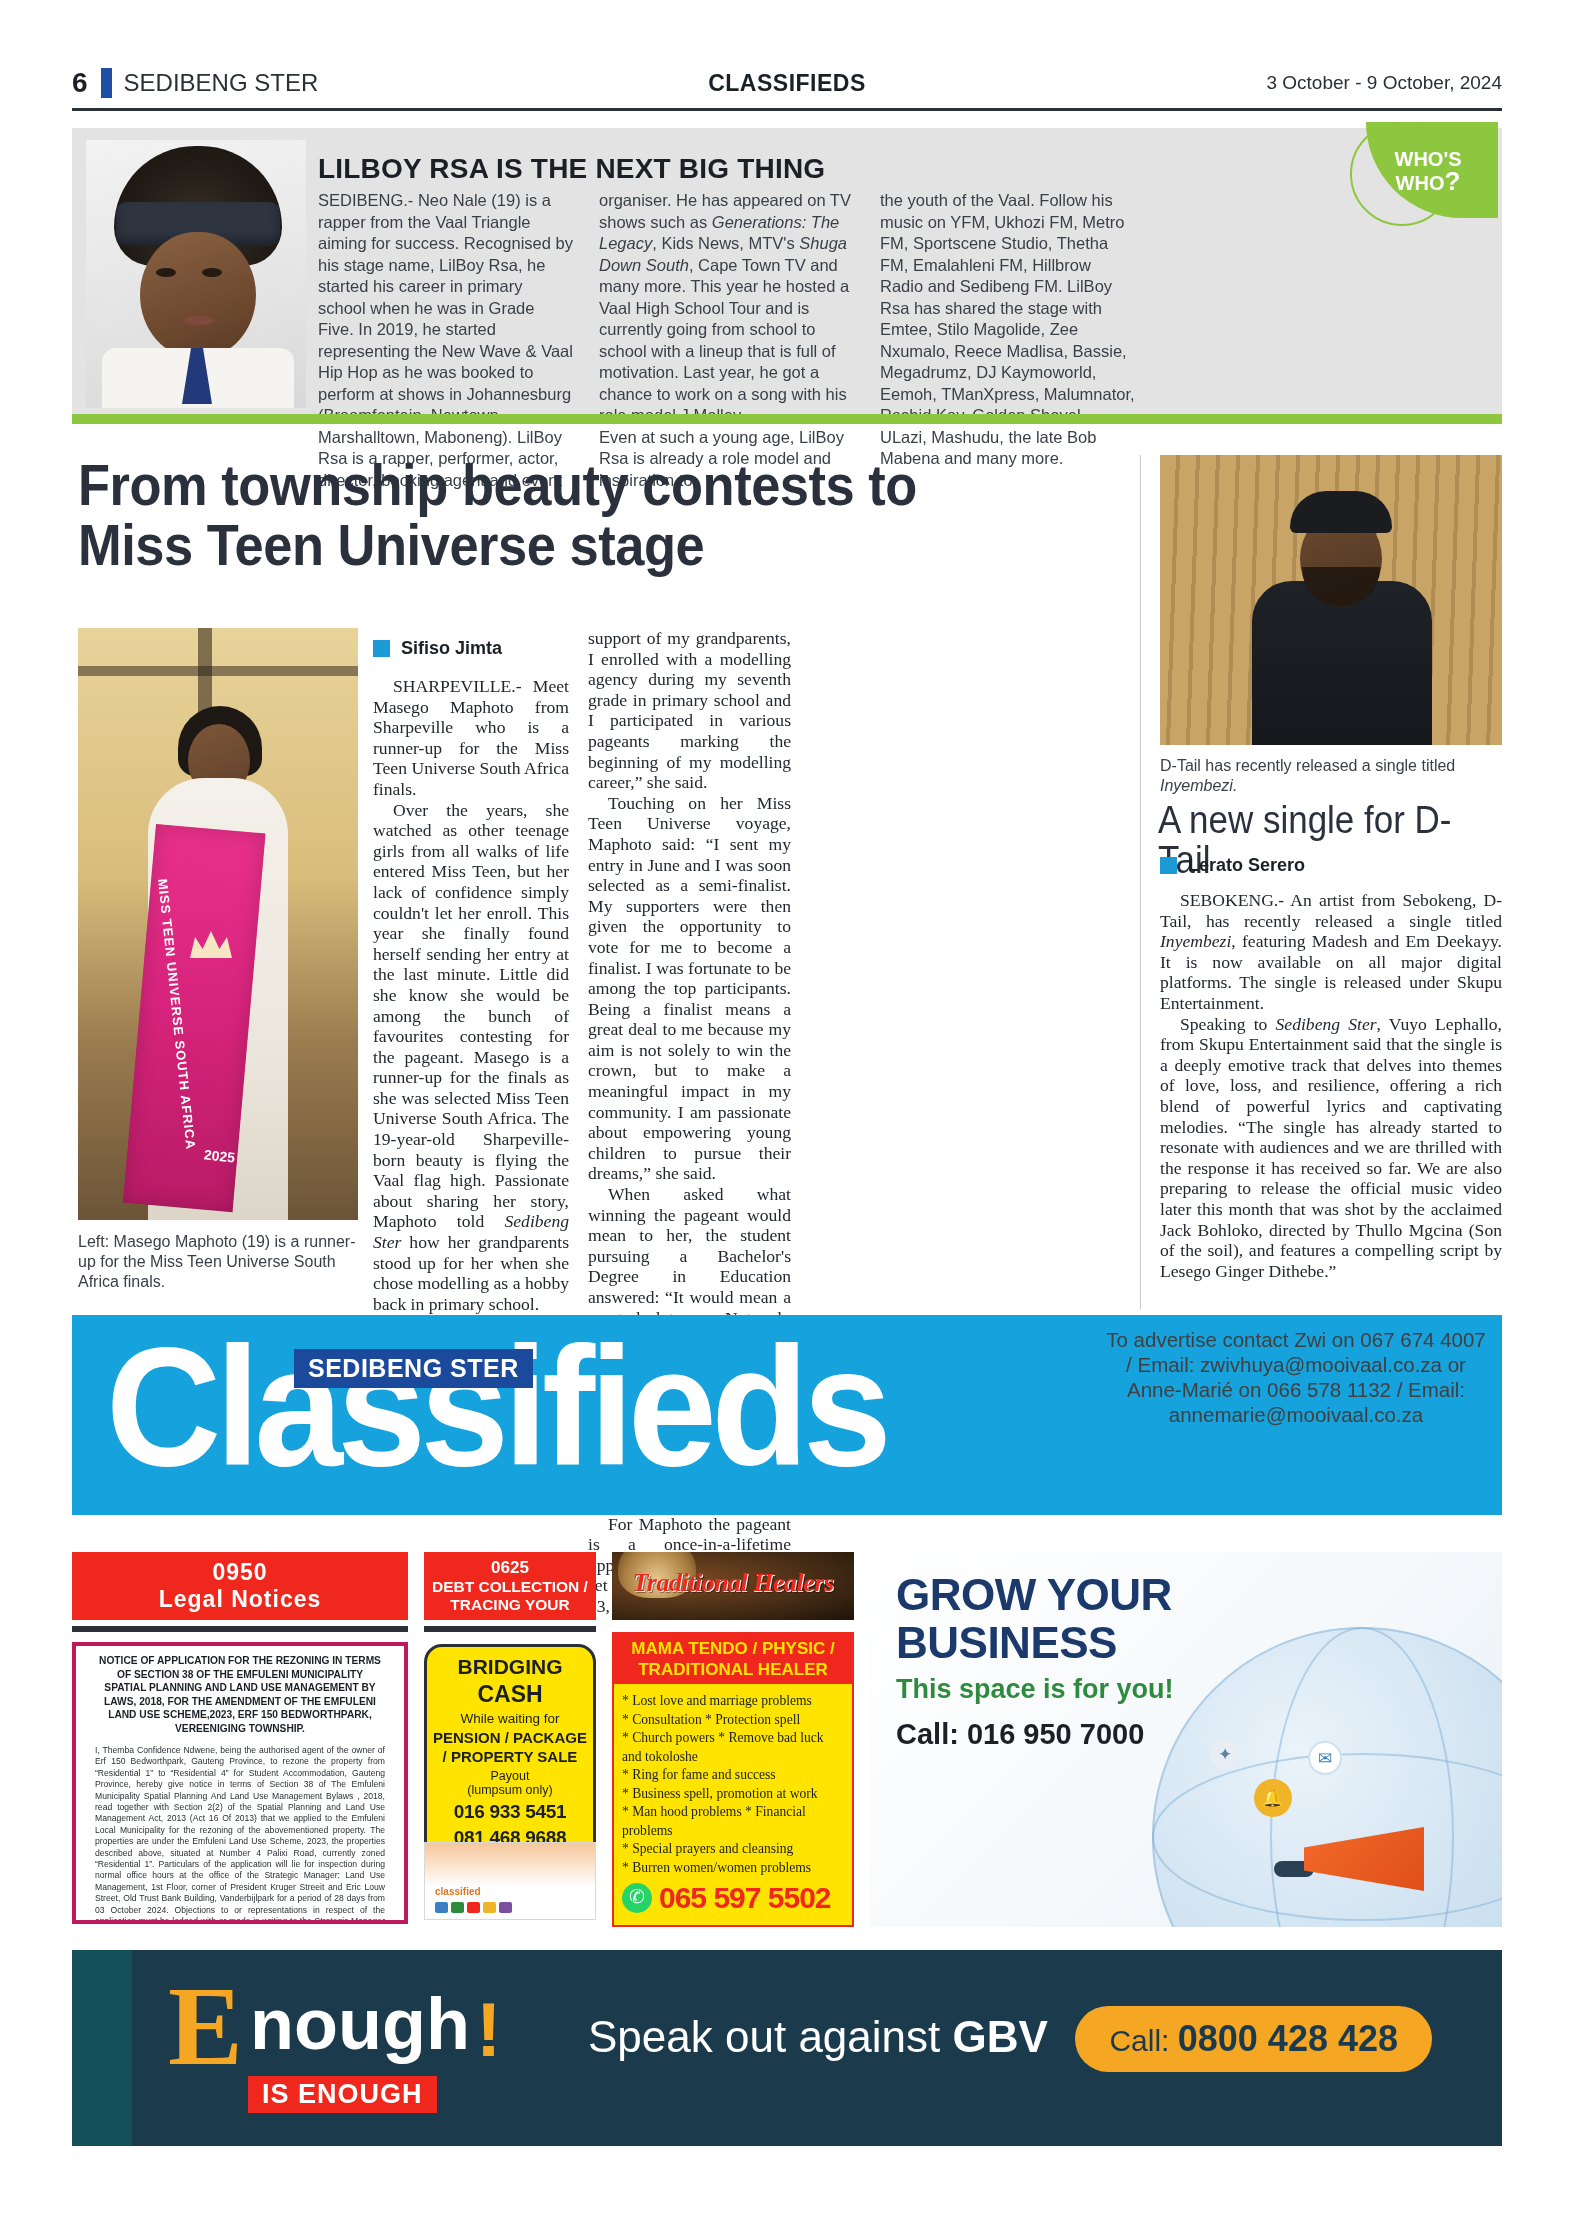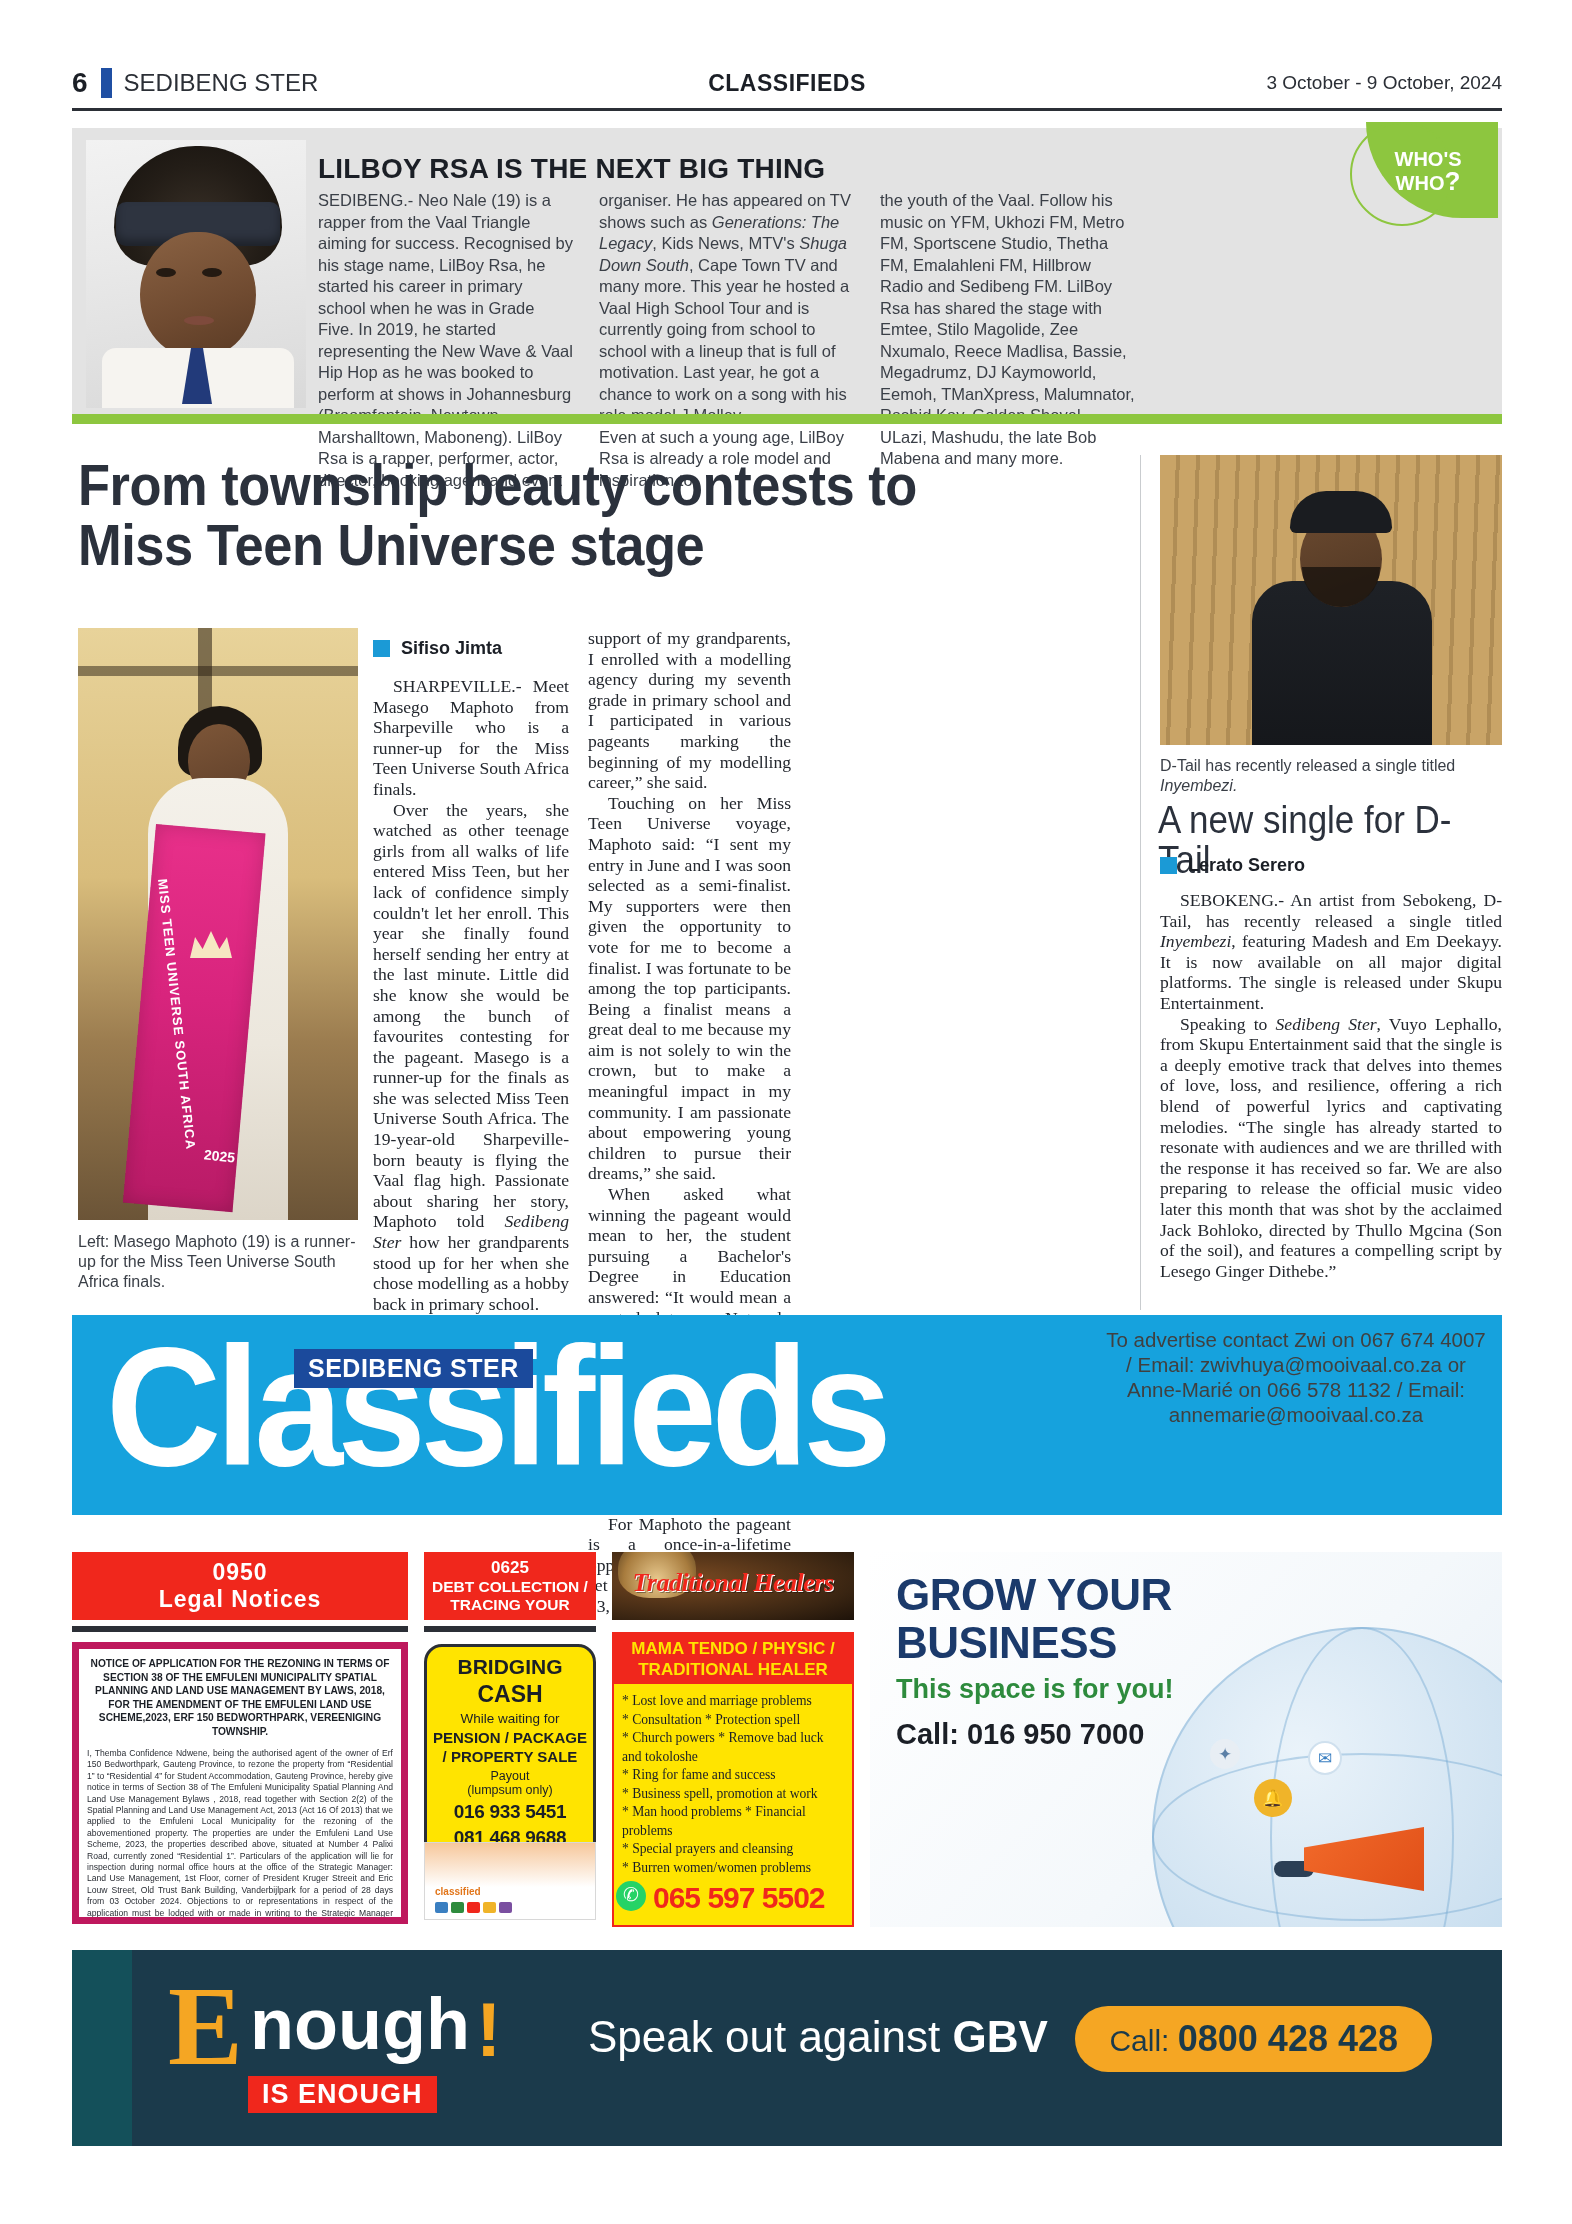--- a/index.html
+++ b/index.html
@@ -226,21 +226,21 @@
 
   .ad-legal { position: absolute; left: 0; top: 0; width: 336px; height: 375px; }
   .legal-hdr {
     width: 336px; height: 68px; background: #f0271c; color: #ffffff;
     display: flex; flex-direction: column; align-items: center; justify-content: center;
     font-weight: 700;
   }
   .legal-hdr .n { font-size: 23px; letter-spacing: 1px; }
   .legal-hdr .t { font-size: 23px; letter-spacing: 1px; }
   .legal-rule { width: 336px; height: 6px; background: #2b2f36; margin-top: 6px; }
-  .legal-box { width: 336px; margin-top: 10px; border: 7px solid #be185d; padding: 8px 8px; height: 282px; overflow: hidden; }
+  .legal-box { width: 336px; margin-top: 10px; border: 4px solid #be185d; padding: 8px 19px; height: 282px; overflow: hidden; }
   .legal-title { font-size: 10.2px; line-height: 13.5px; font-weight: 700; text-align: center; color: #1b1f26; }
   .legal-body { font-size: 8.6px; line-height: 11.4px; text-align: justify; margin-top: 10px; color: #2b2f36; }
 
   .ad-debt { position: absolute; left: 352px; top: 0; width: 172px; }
   .debt-hdr {
     width: 172px; height: 68px; background: #f0271c; color: #ffffff;
     display: flex; flex-direction: column; align-items: center; justify-content: center;
     font-weight: 700; text-align: center;
   }
   .debt-hdr .n { font-size: 17px; }
@@ -281,21 +281,21 @@
     font-family: "Liberation Serif", serif; font-style: italic; font-weight: 700;
     font-size: 26px; color: #f0271c; text-shadow: 1px 1px 0 #ffffff, 2px 2px 0 rgba(0,0,0,.35);
     letter-spacing: -0.5px;
   }
   .mama {
     width: 242px; margin-top: 12px; background: #ffe400; border: 2px solid #f0271c; padding: 0 0 10px;
   }
   .mama .mhdr { background: #f0271c; color: #ffe400; text-align: center; font-size: 17px; font-weight: 800; line-height: 21px; padding: 4px 2px; }
   .mama ul { list-style: none; padding: 8px 8px 0; }
   .mama li { font-family: "Liberation Serif", serif; font-size: 13.6px; line-height: 18.5px; color: #1b1f26; }
-  .mama .phone-row { display: flex; gap: 7px; padding: 4px 2px 0; }
+  .mama .phone-row { display: flex; align-items: center; gap: 7px; padding: 4px 8px 0; }
   .mama .wa { width: 30px; height: 30px; border-radius: 50%; background: #25d366; position: relative; }
   .mama .wa:after { content: "✆"; position: absolute; left: 7px; top: 2px; color: #fff; font-size: 19px; }
   .mama .num { font-size: 30px; font-weight: 800; color: #f0271c; letter-spacing: -1px; }
 
   .ad-grow {
     position: absolute; left: 798px; top: 0; width: 632px; height: 375px;
     background: linear-gradient(135deg,#ffffff 0%,#f4f8fb 58%,#e5eef6 100%);
     overflow: hidden;
   }
   .grow-globe {

